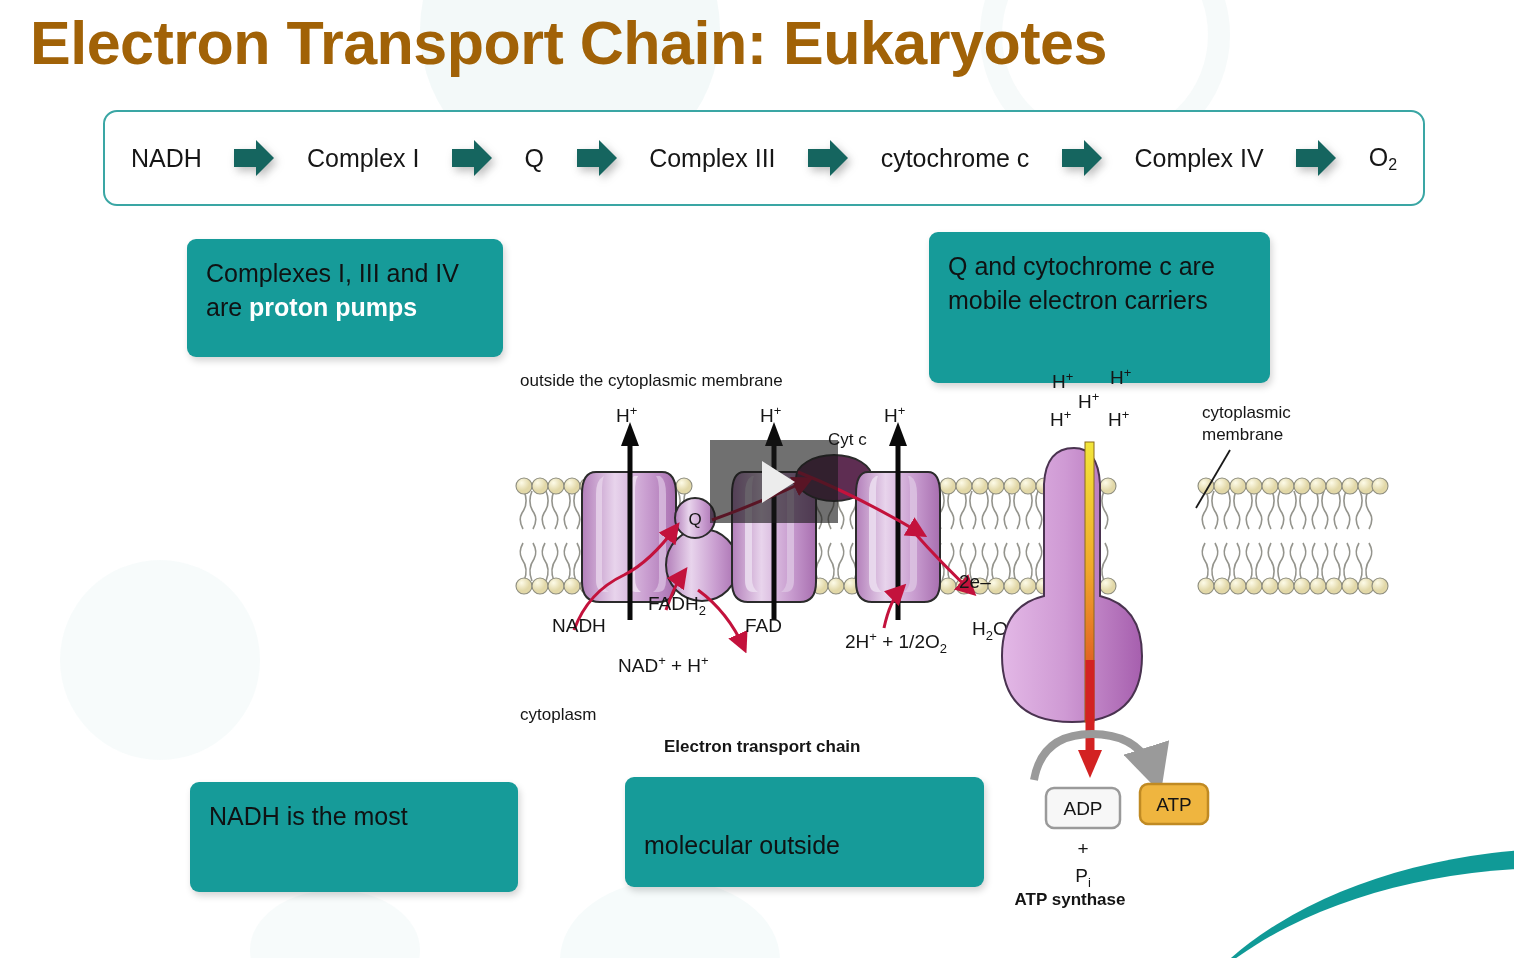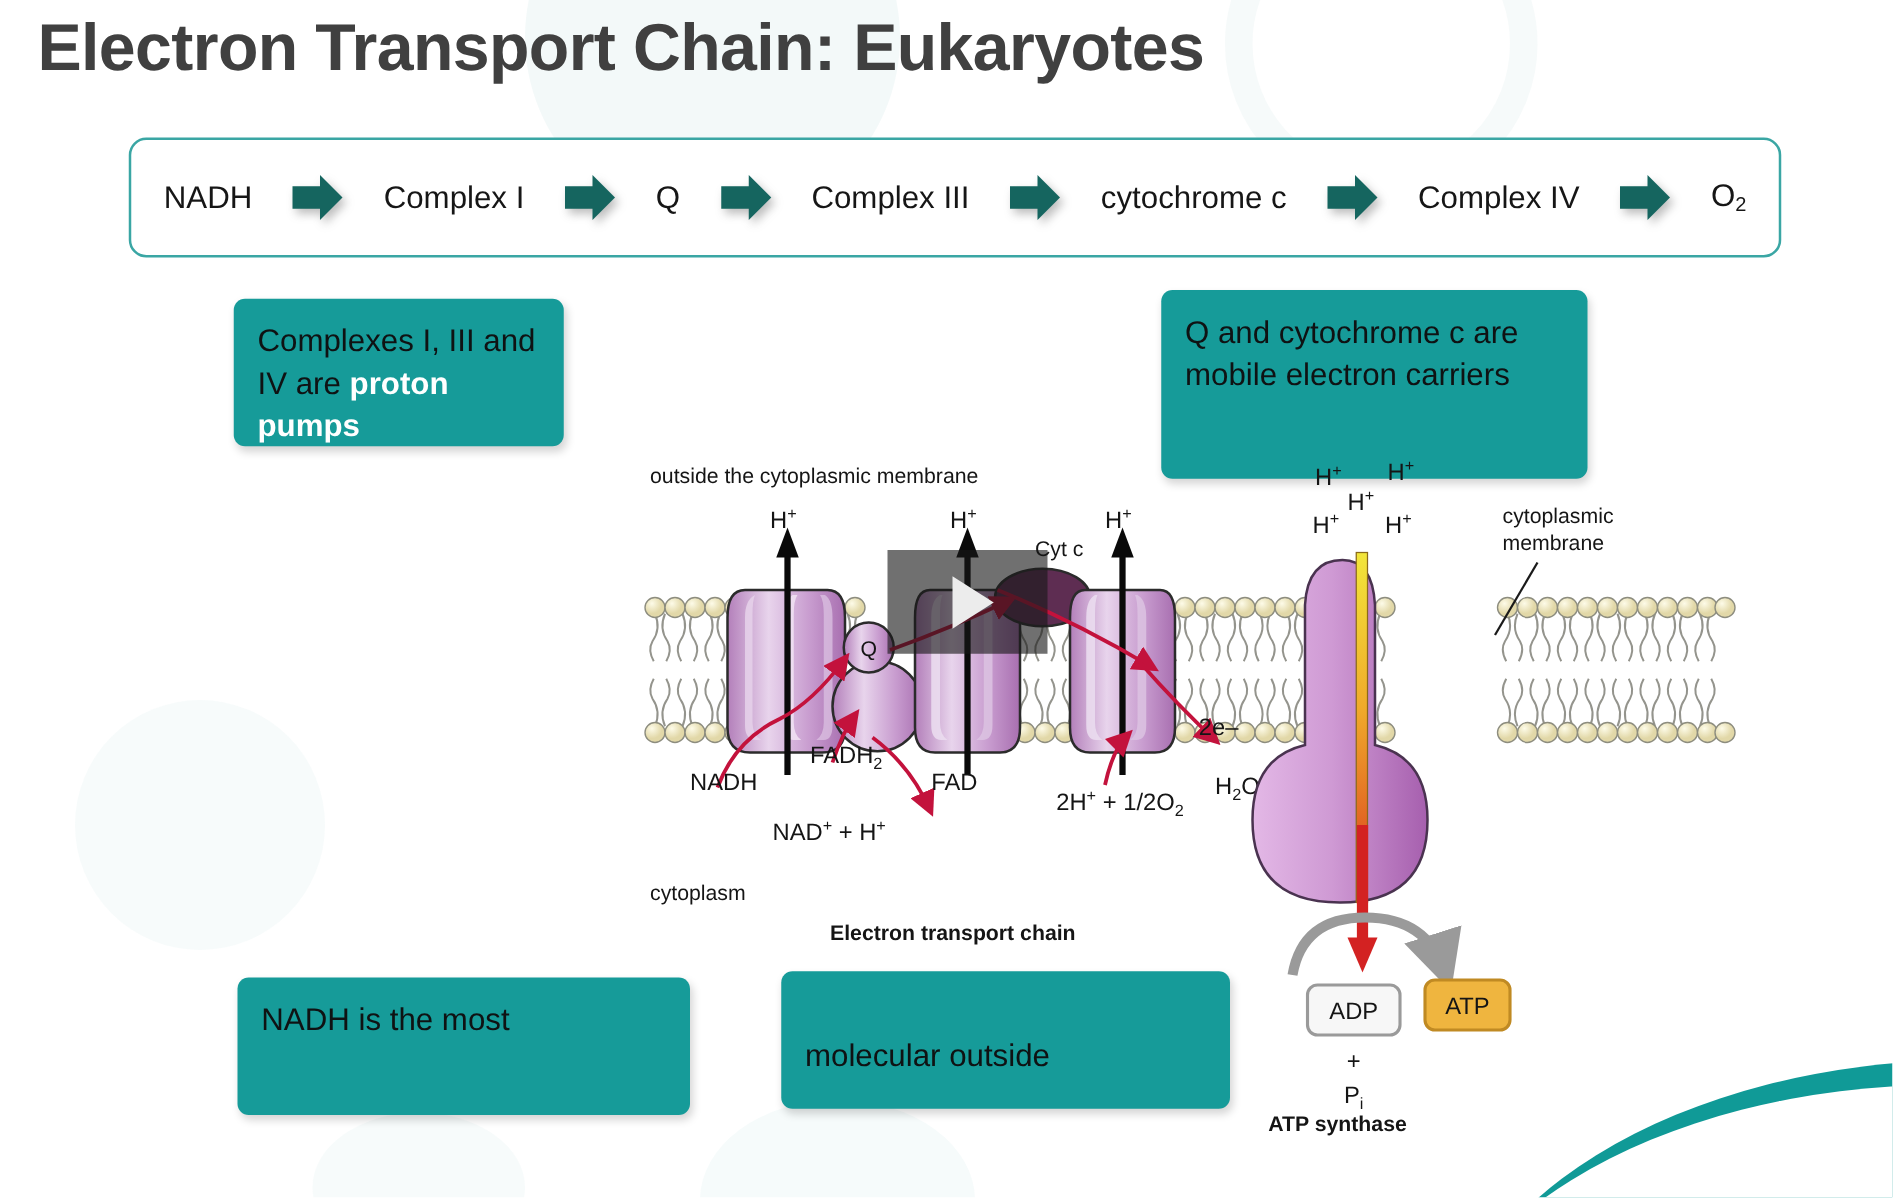--- a/index.html
+++ b/index.html
@@ -52,23 +52,23 @@
     background: #ffffff;
     border-radius: 100% 0 0 0 / 100% 0 0 0;
     pointer-events: none;
   }
 
   
   #page-title {
     position: absolute;
     left: 30px;
     top: 8px;
-    font-size: 53px;
+    font-size: 61px;
     font-weight: bold;
-    color: #404040;
+    color: #a16207;
     letter-spacing: -0.5px;
     white-space: nowrap;
   }
 
   
   #flow-bar {
     position: absolute;
     left: 103px;
     top: 110px;
     width: 1322px;
@@ -102,23 +102,23 @@
     background: #169b99;
     border-radius: 9px;
     color: #0f1213;
     font-size: 25px;
     line-height: 1.36;
     padding: 17px 19px 17px 19px;
     box-shadow: 2px 4px 7px rgba(0,0,0,.17);
   }
   .callout b { color: #ffffff; font-weight: bold; }
 
-  #callout-pumps   { left: 187px; top: 239px; width: 264px; height: 118px; }
+  #callout-pumps   { left: 187px; top: 239px; width: 316px; height: 118px; }
   #callout-mobile  { left: 929px; top: 232px; width: 341px; height: 151px; }
-  #callout-donor   { left: 190px; top: 782px; width: 362px; height: 110px; }
+  #callout-donor   { left: 190px; top: 782px; width: 328px; height: 110px; }
   #callout-acceptor{ left: 625px; top: 777px; width: 359px; height: 110px; }
 
   
   #diagram {
     position: absolute;
     left: 512px;
     top: 360px;
     width: 880px;
     height: 560px;
   }

